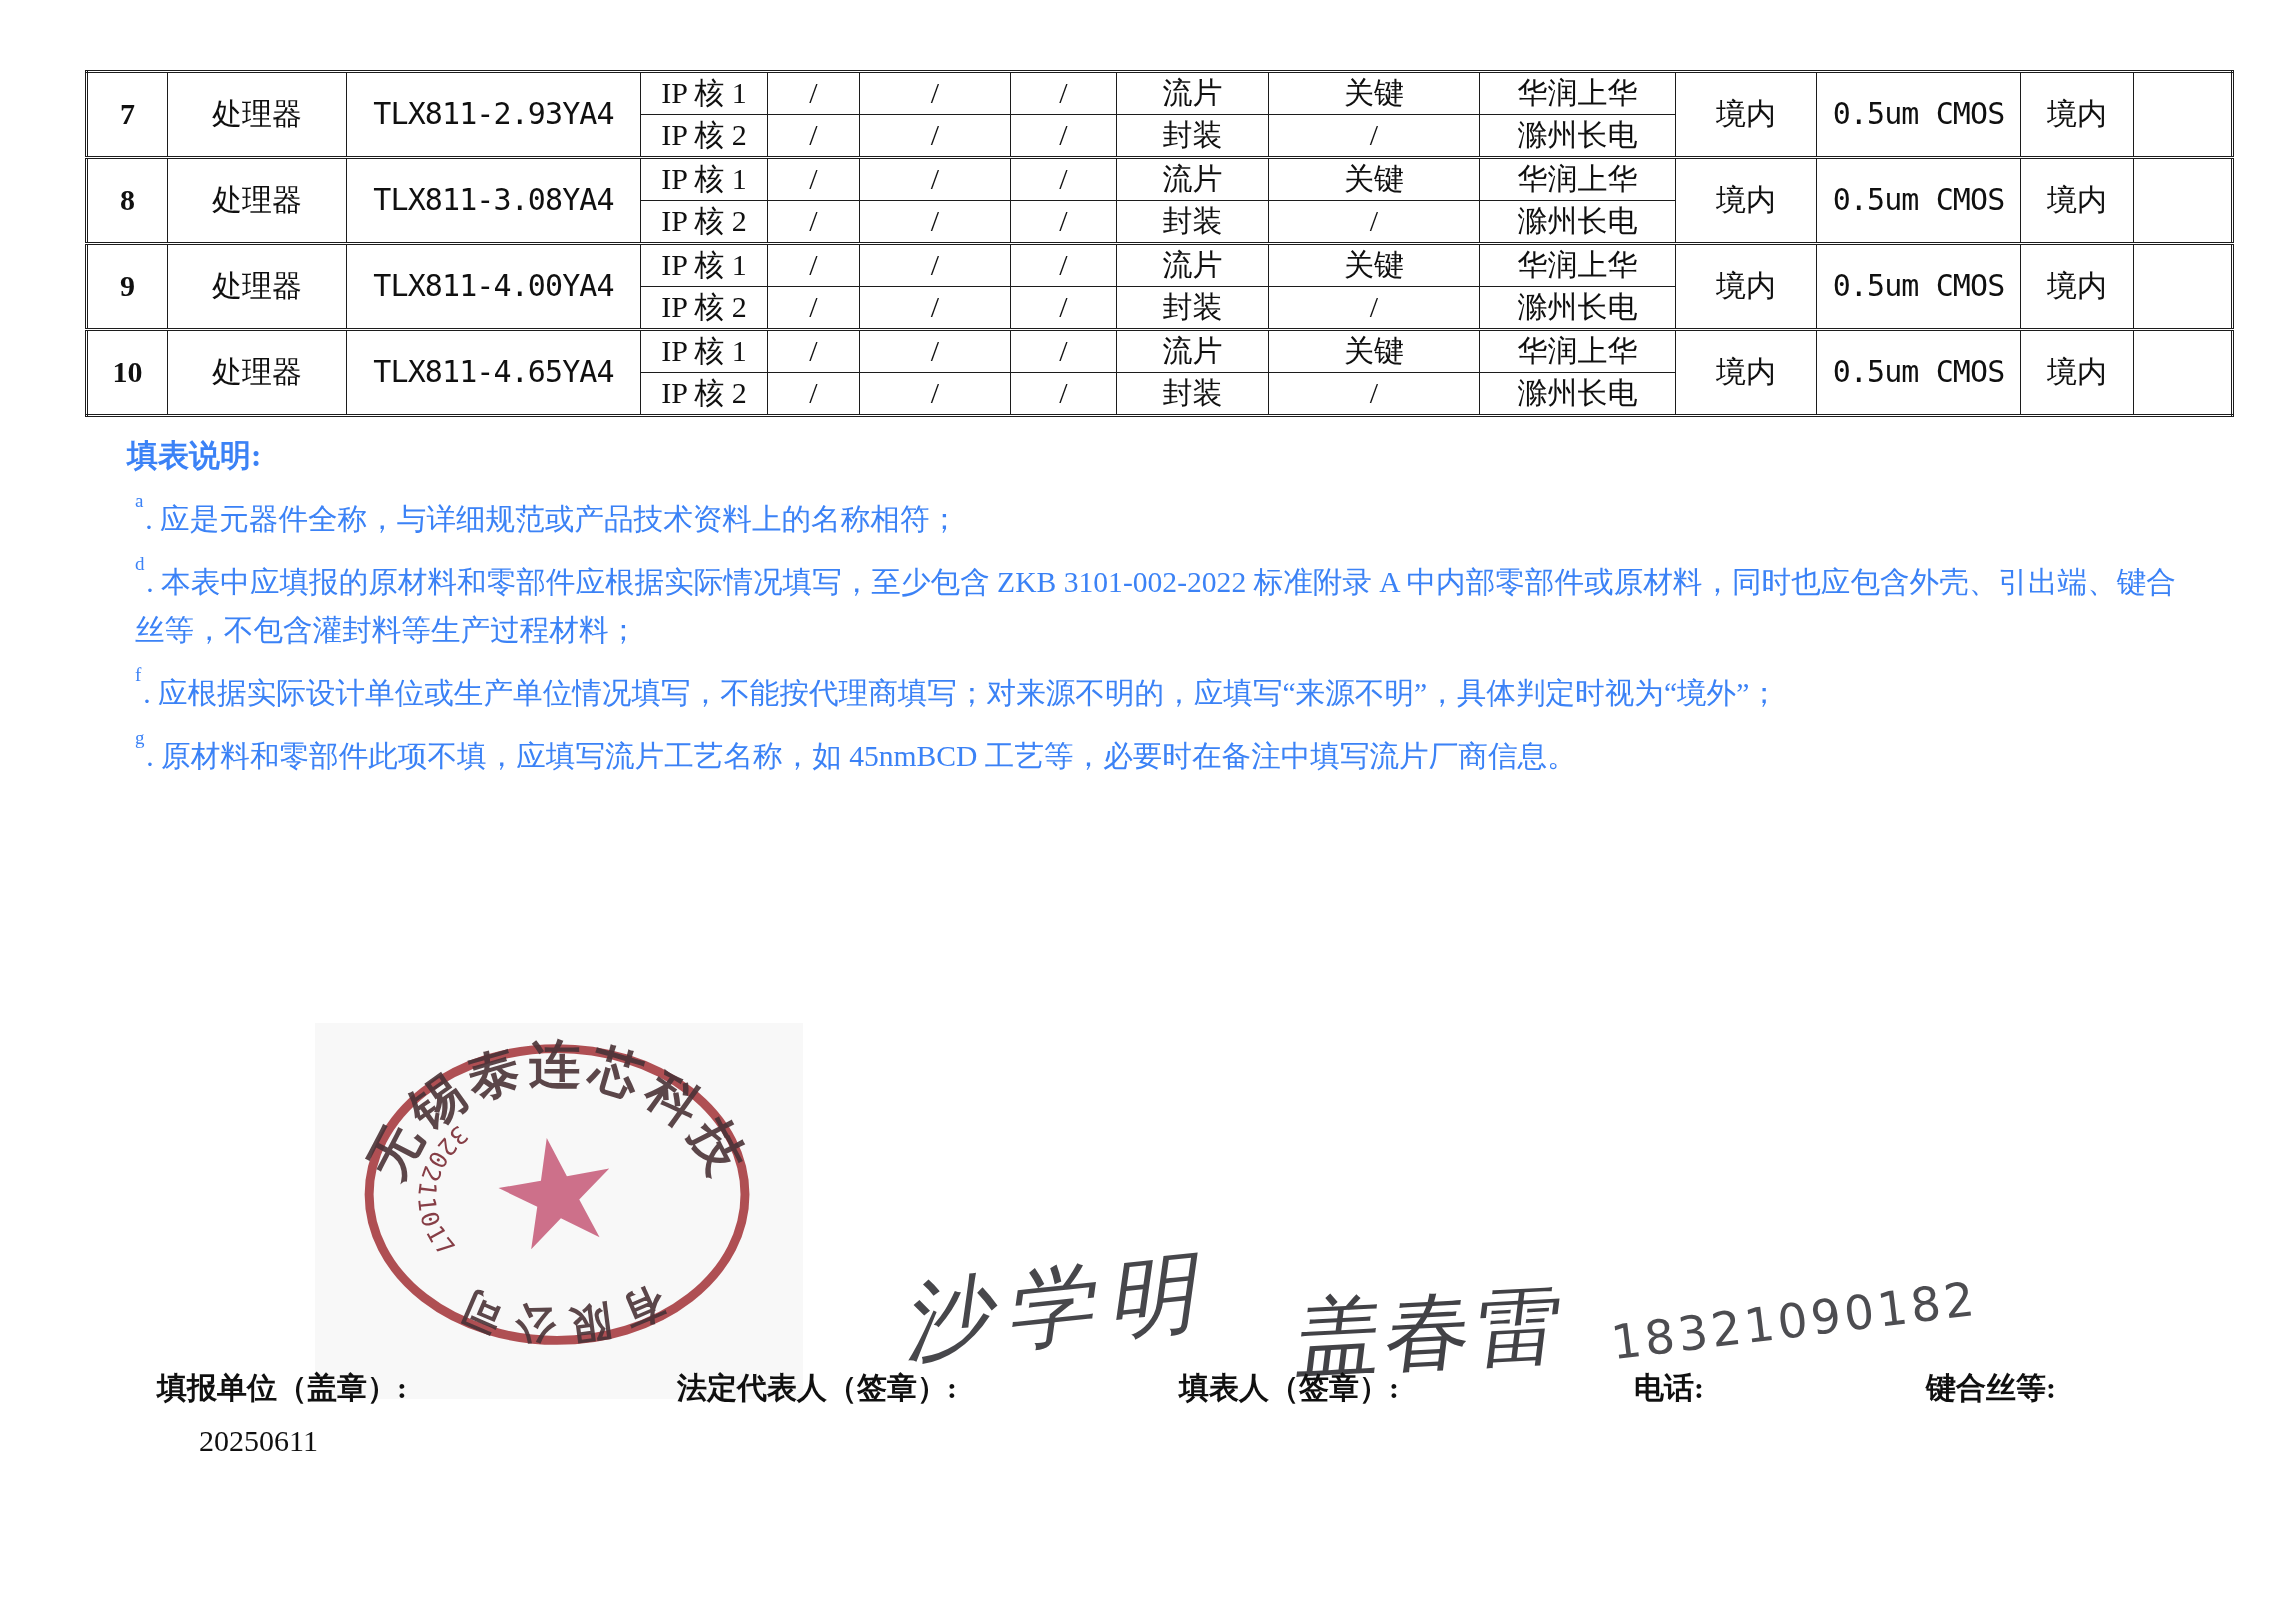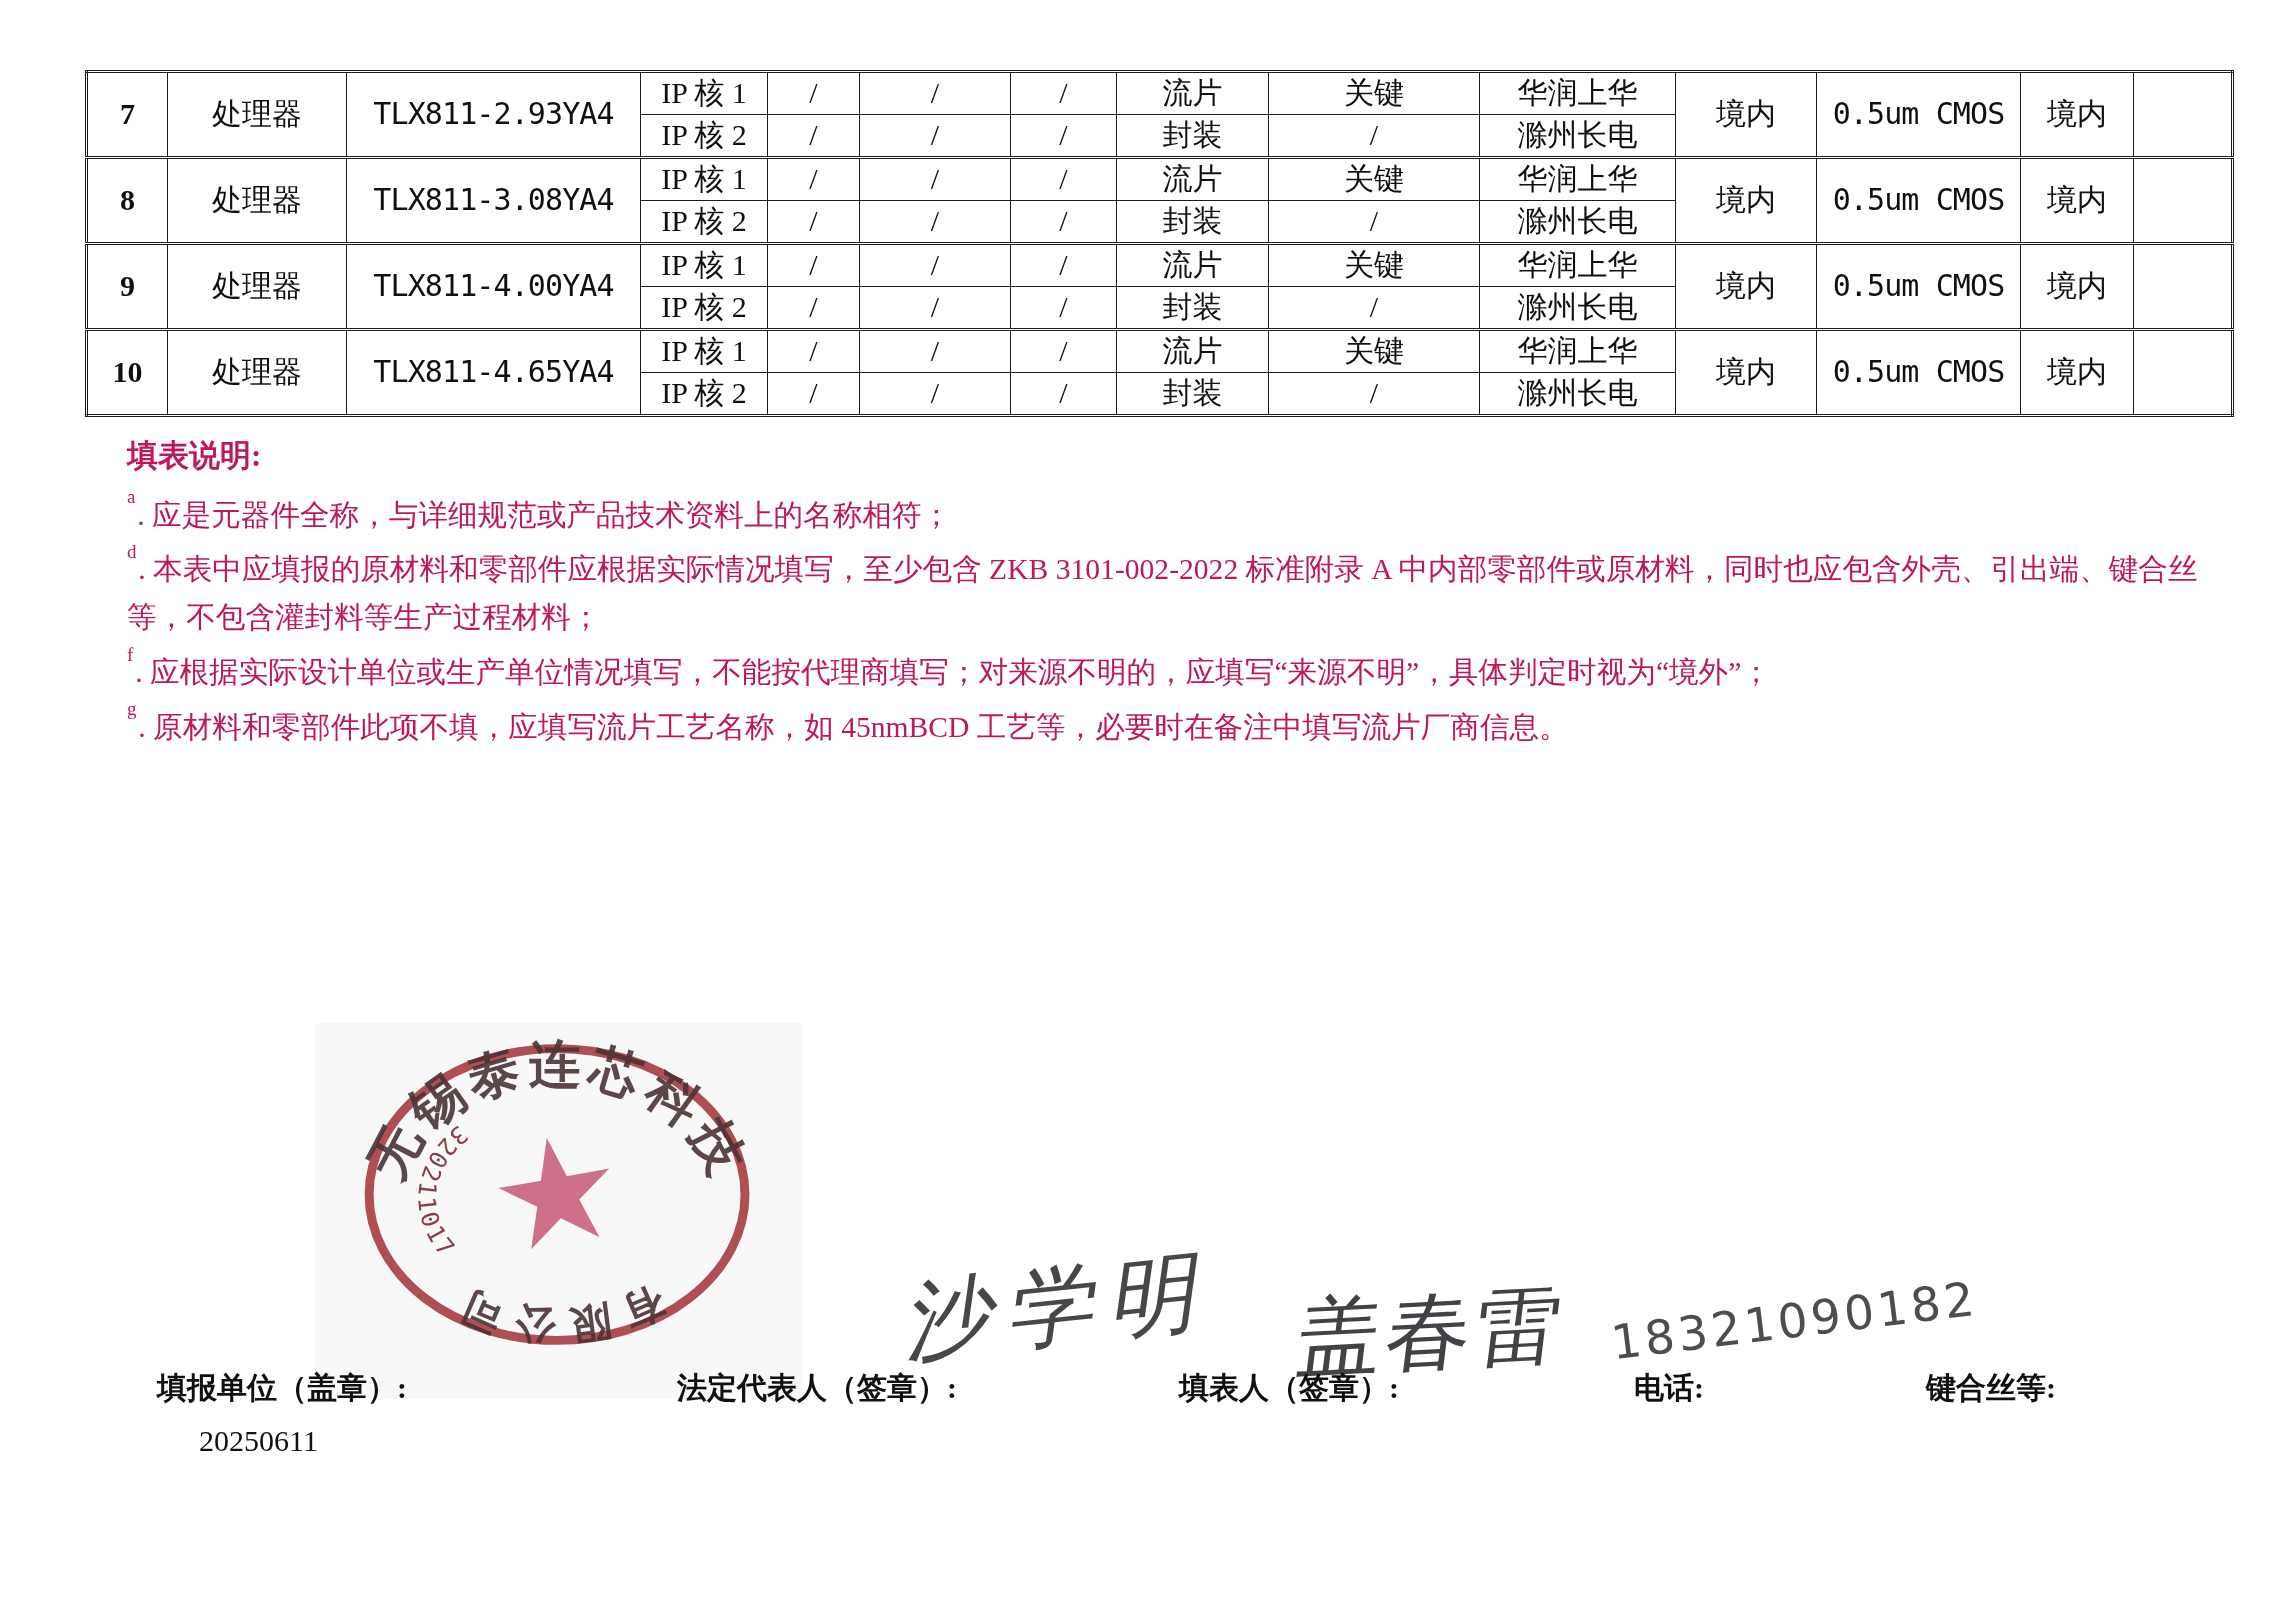--- a/index.html
+++ b/index.html
@@ -15,23 +15,23 @@
   }
   .doc-table td{
     border:1.8px solid #1c1c1c;text-align:center;vertical-align:middle;
     font-size:30px;color:#101010;padding:0 3.6px;height:41px;line-height:1.15;
     overflow:hidden;white-space:nowrap;
   }
   .doc-table tr.prod-start td{border-top:3.6px double #1c1c1c;}
   .mono{font-family:"DejaVu Sans Mono","Liberation Mono",monospace;font-size:31px;letter-spacing:-0.9px;}
   .idx{font-weight:700;font-size:32px;}
   
-  .notes{position:absolute;left:127px;top:432px;width:2071px;font-size:29.6px;line-height:48px;color:#be185d;}
+  .notes{position:absolute;left:127px;top:432px;width:2071px;font-size:29.6px;line-height:48px;color:#3b82f6;}
   .notes .notes-title{font-weight:700;font-size:31px;margin:0 0 3.6px 0;}
-  .notes p{margin:0;}
+  .notes p{margin:8px;}
   .notes sup{font-size:19px;position:relative;top:-10.7px;margin-right:1.8px;}
   
   .stamp-patch{position:absolute;left:315px;top:1023px;width:488px;height:376px;background:rgba(110,110,110,0.05);}
   .stamp{position:absolute;left:358px;top:1037px;width:399px;height:315px;mix-blend-mode:multiply;opacity:.95;}
   
   .flabel{position:absolute;font-weight:700;font-size:30px;color:#101010;white-space:nowrap;}
   .fvalue{position:absolute;font-size:30px;color:#101010;white-space:nowrap;}
   .handwriting{
     position:absolute;white-space:nowrap;color:#2e2e33;
     font-family:"Liberation Serif","DejaVu Serif",serif;

